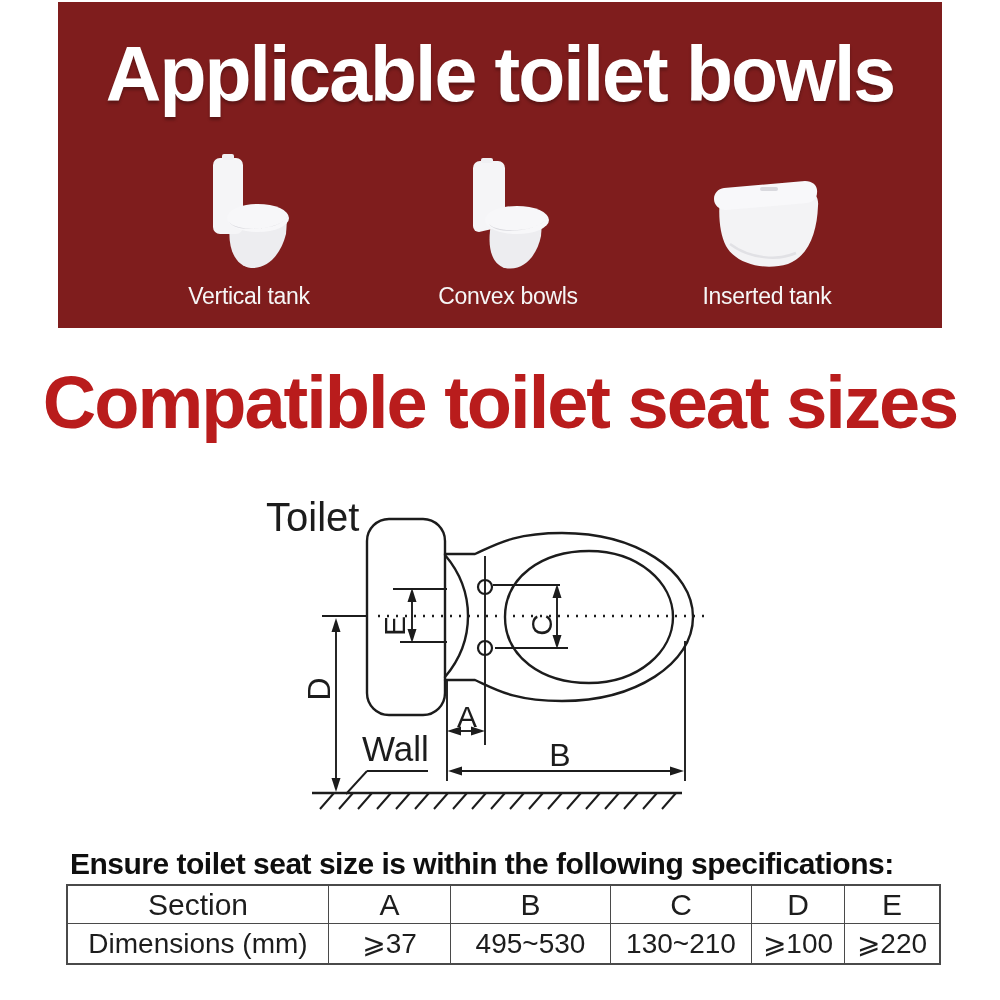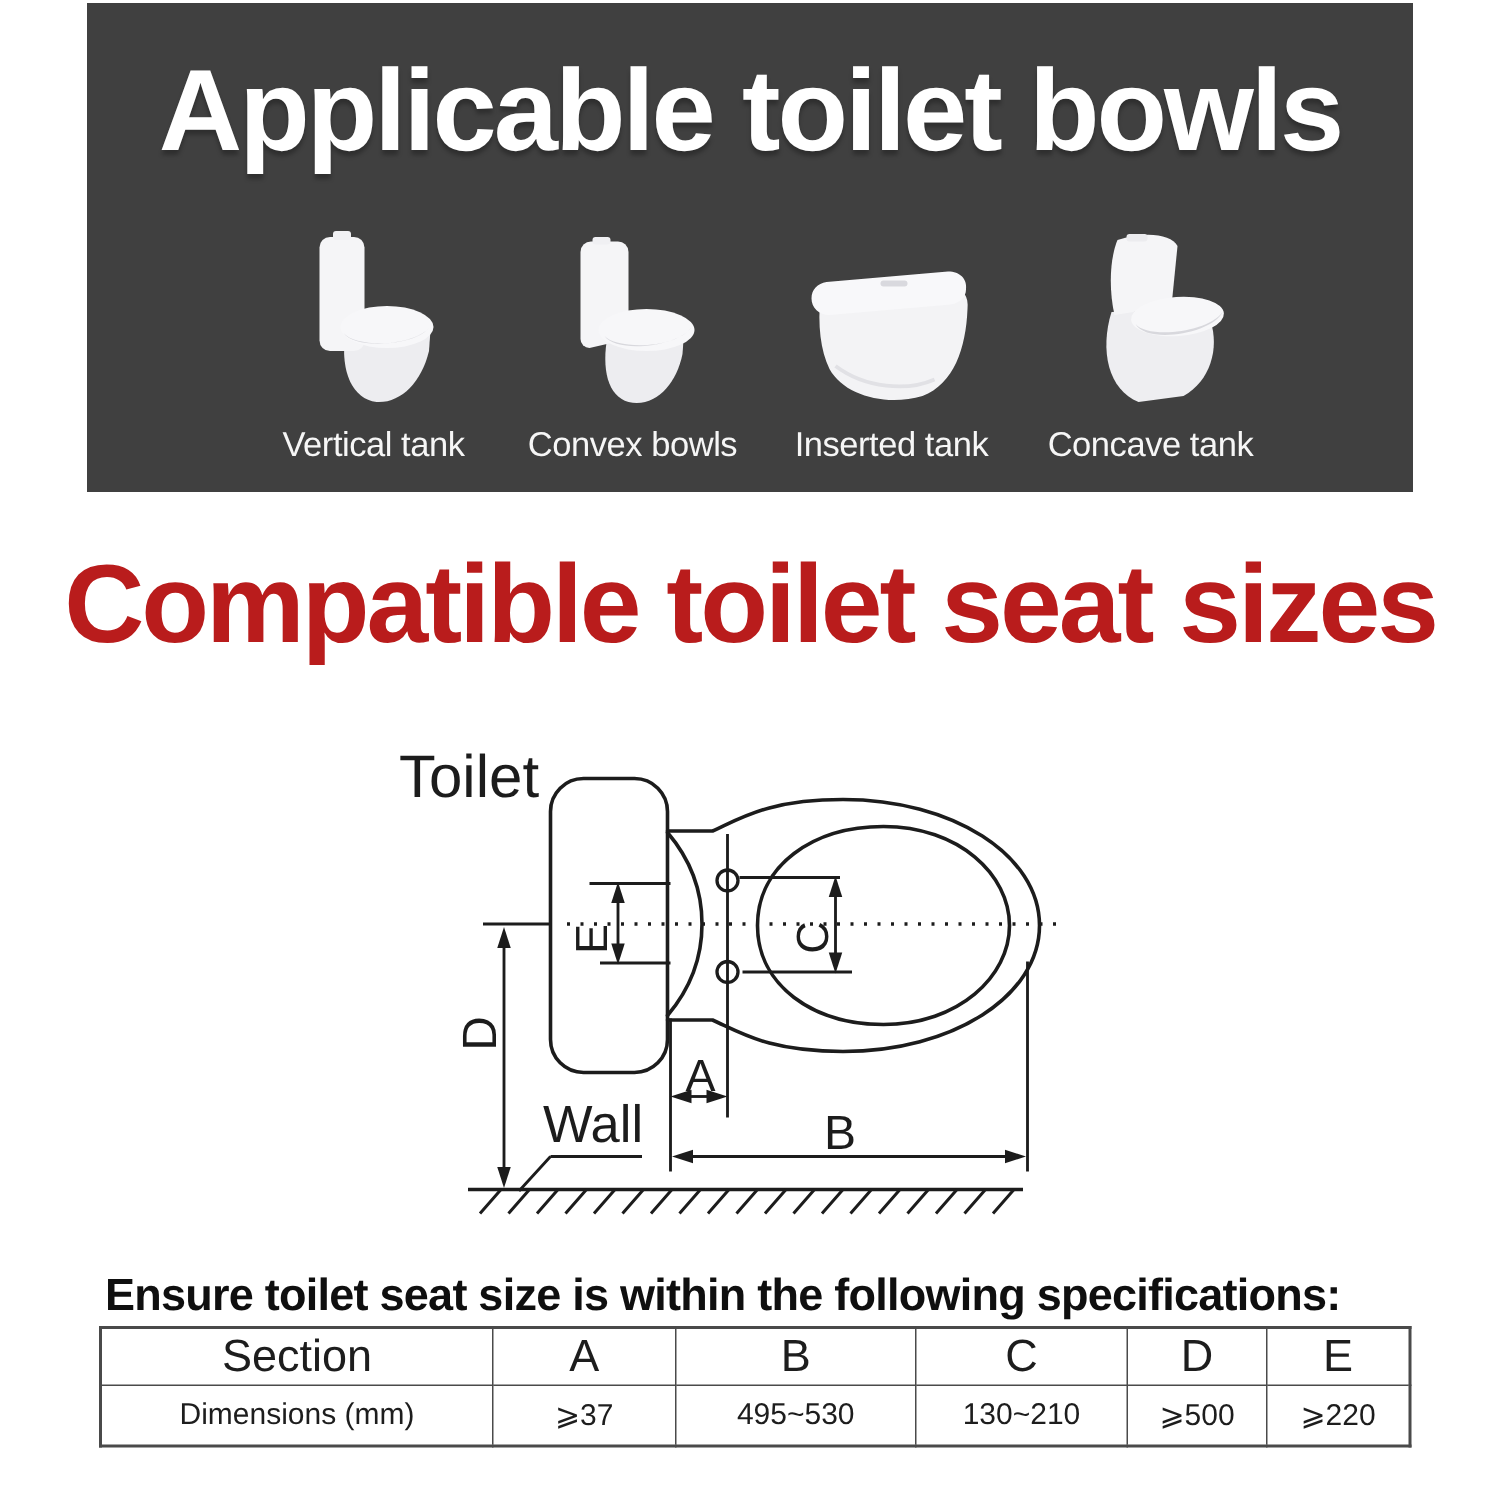--- a/index.html
+++ b/index.html
@@ -3,21 +3,21 @@
 <meta charset="utf-8">
 <style>
   html,body{margin:0;padding:0;}
   body{
     width:1000px;height:1000px;position:relative;background:#ffffff;overflow:hidden;
     font-family:"Liberation Sans","DejaVu Sans",sans-serif;
   }
   
   .banner{
     position:absolute;left:58px;top:2px;width:884px;height:326px;
-    background:#404040;
+    background:#7f1d1d;
   }
   .banner-title{
     position:absolute;top:30px;left:0;width:100%;
     text-align:center;color:#ffffff;font-size:77px;font-weight:800;
     letter-spacing:-2px;line-height:1.1;white-space:nowrap;
     text-shadow:0 3px 3px rgba(0,0,0,0.28);
   }
   .toilet-row{
     position:absolute;top:140px;left:50%;margin-left:-337px;width:690px;
     display:flex;justify-content:space-between;
@@ -45,21 +45,21 @@
   }
   table.spec-table{
     position:absolute;left:66px;top:884px;border-collapse:collapse;
     table-layout:fixed;width:866px;
   }
   table.spec-table td,table.spec-table th{
     border:1.6px solid #4a4a4a;color:#1d1d1d;text-align:center;
     padding:0;font-weight:400;overflow:hidden;white-space:nowrap;
   }
   table.spec-table tr.hdr td{height:37px;font-size:30px;}
-  table.spec-table tr.val td{height:39px;font-size:20px;}
+  table.spec-table tr.val td{height:39px;font-size:28px;}
   table.spec-table{border:2px solid #4a4a4a;}
   .col-section{width:260px;}
   .col-a{width:121px;}
   .col-b{width:159px;}
   .col-c{width:140px;}
   .col-d{width:92px;}
   .col-e{width:94px;}
 </style>
 </head>
 <body>
@@ -94,30 +94,20 @@
     <div class="toilet-cell">
       <svg width="118" height="100" viewBox="0 0 118 100">
         <path d="M12,24 L100,16 C107,18 111,24 110,32 C109,58 101,82 80,90 C56,97 28,90 18,72 C12,60 10,42 12,24 Z" fill="#f3f3f5"></path>
         <path d="M6,25 C6,19 10,15 16,14 L97,7 C105,7 110,12 109,19 C109,24 105,28 99,29 L18,36 C11,36 6,31 6,25 Z" fill="#f8f8fa"></path>
         <rect x="52" y="13" width="18" height="4" rx="2" fill="#d9d9de"></rect>
         <path d="M22,70 C42,85 70,87 88,79" stroke="#e1e1e5" fill="none" stroke-width="2.5"></path>
       </svg>
       <div class="toilet-label">Inserted tank</div>
     </div>
 
-    <div class="toilet-cell">
-      <svg width="104" height="120" viewBox="0 0 104 120">
-        <path d="M26,54 C18,80 24,106 44,114 L74,110 C92,100 98,78 92,60 L88,52 Z" fill="#eeeef1"></path>
-        <path d="M30,6 C48,0 66,2 70,10 L66,50 L28,56 C24,38 25,18 30,6 Z" fill="#f5f5f7"></path>
-        <rect x="36" y="2" width="14" height="5" rx="2" fill="#ececef"></rect>
-        <ellipse cx="70" cy="57" rx="31" ry="13" fill="#f7f7f9" transform="rotate(-4 70 57)"></ellipse>
-        <path d="M42,62 C50,72 90,68 100,54 C94,68 50,76 42,62 Z" fill="#d8d8dd"></path>
-      </svg>
-      <div class="toilet-label">Concave tank</div>
-    </div>
 
   </div>
 </div>
 
 <div class="sizes-title">Compatible toilet seat sizes</div>
 
 <svg class="diagram" viewBox="230 485 500 335">
   <g stroke="#1c1c1c" stroke-width="2.4" fill="none" stroke-linecap="round" stroke-linejoin="round">
 
     <rect x="367" y="519" width="78" height="196" rx="22"></rect>
@@ -196,17 +186,17 @@
     <td class="col-b">B</td>
     <td class="col-c">C</td>
     <td class="col-d">D</td>
     <td class="col-e">E</td>
   </tr>
   <tr class="val">
     <td>Dimensions (mm)</td>
     <td>⩾37</td>
     <td>495~530</td>
     <td>130~210</td>
-    <td>⩾500</td>
+    <td>⩾100</td>
     <td>⩾220</td>
   </tr>
 </tbody>
   </table>
 
 </body></html>

